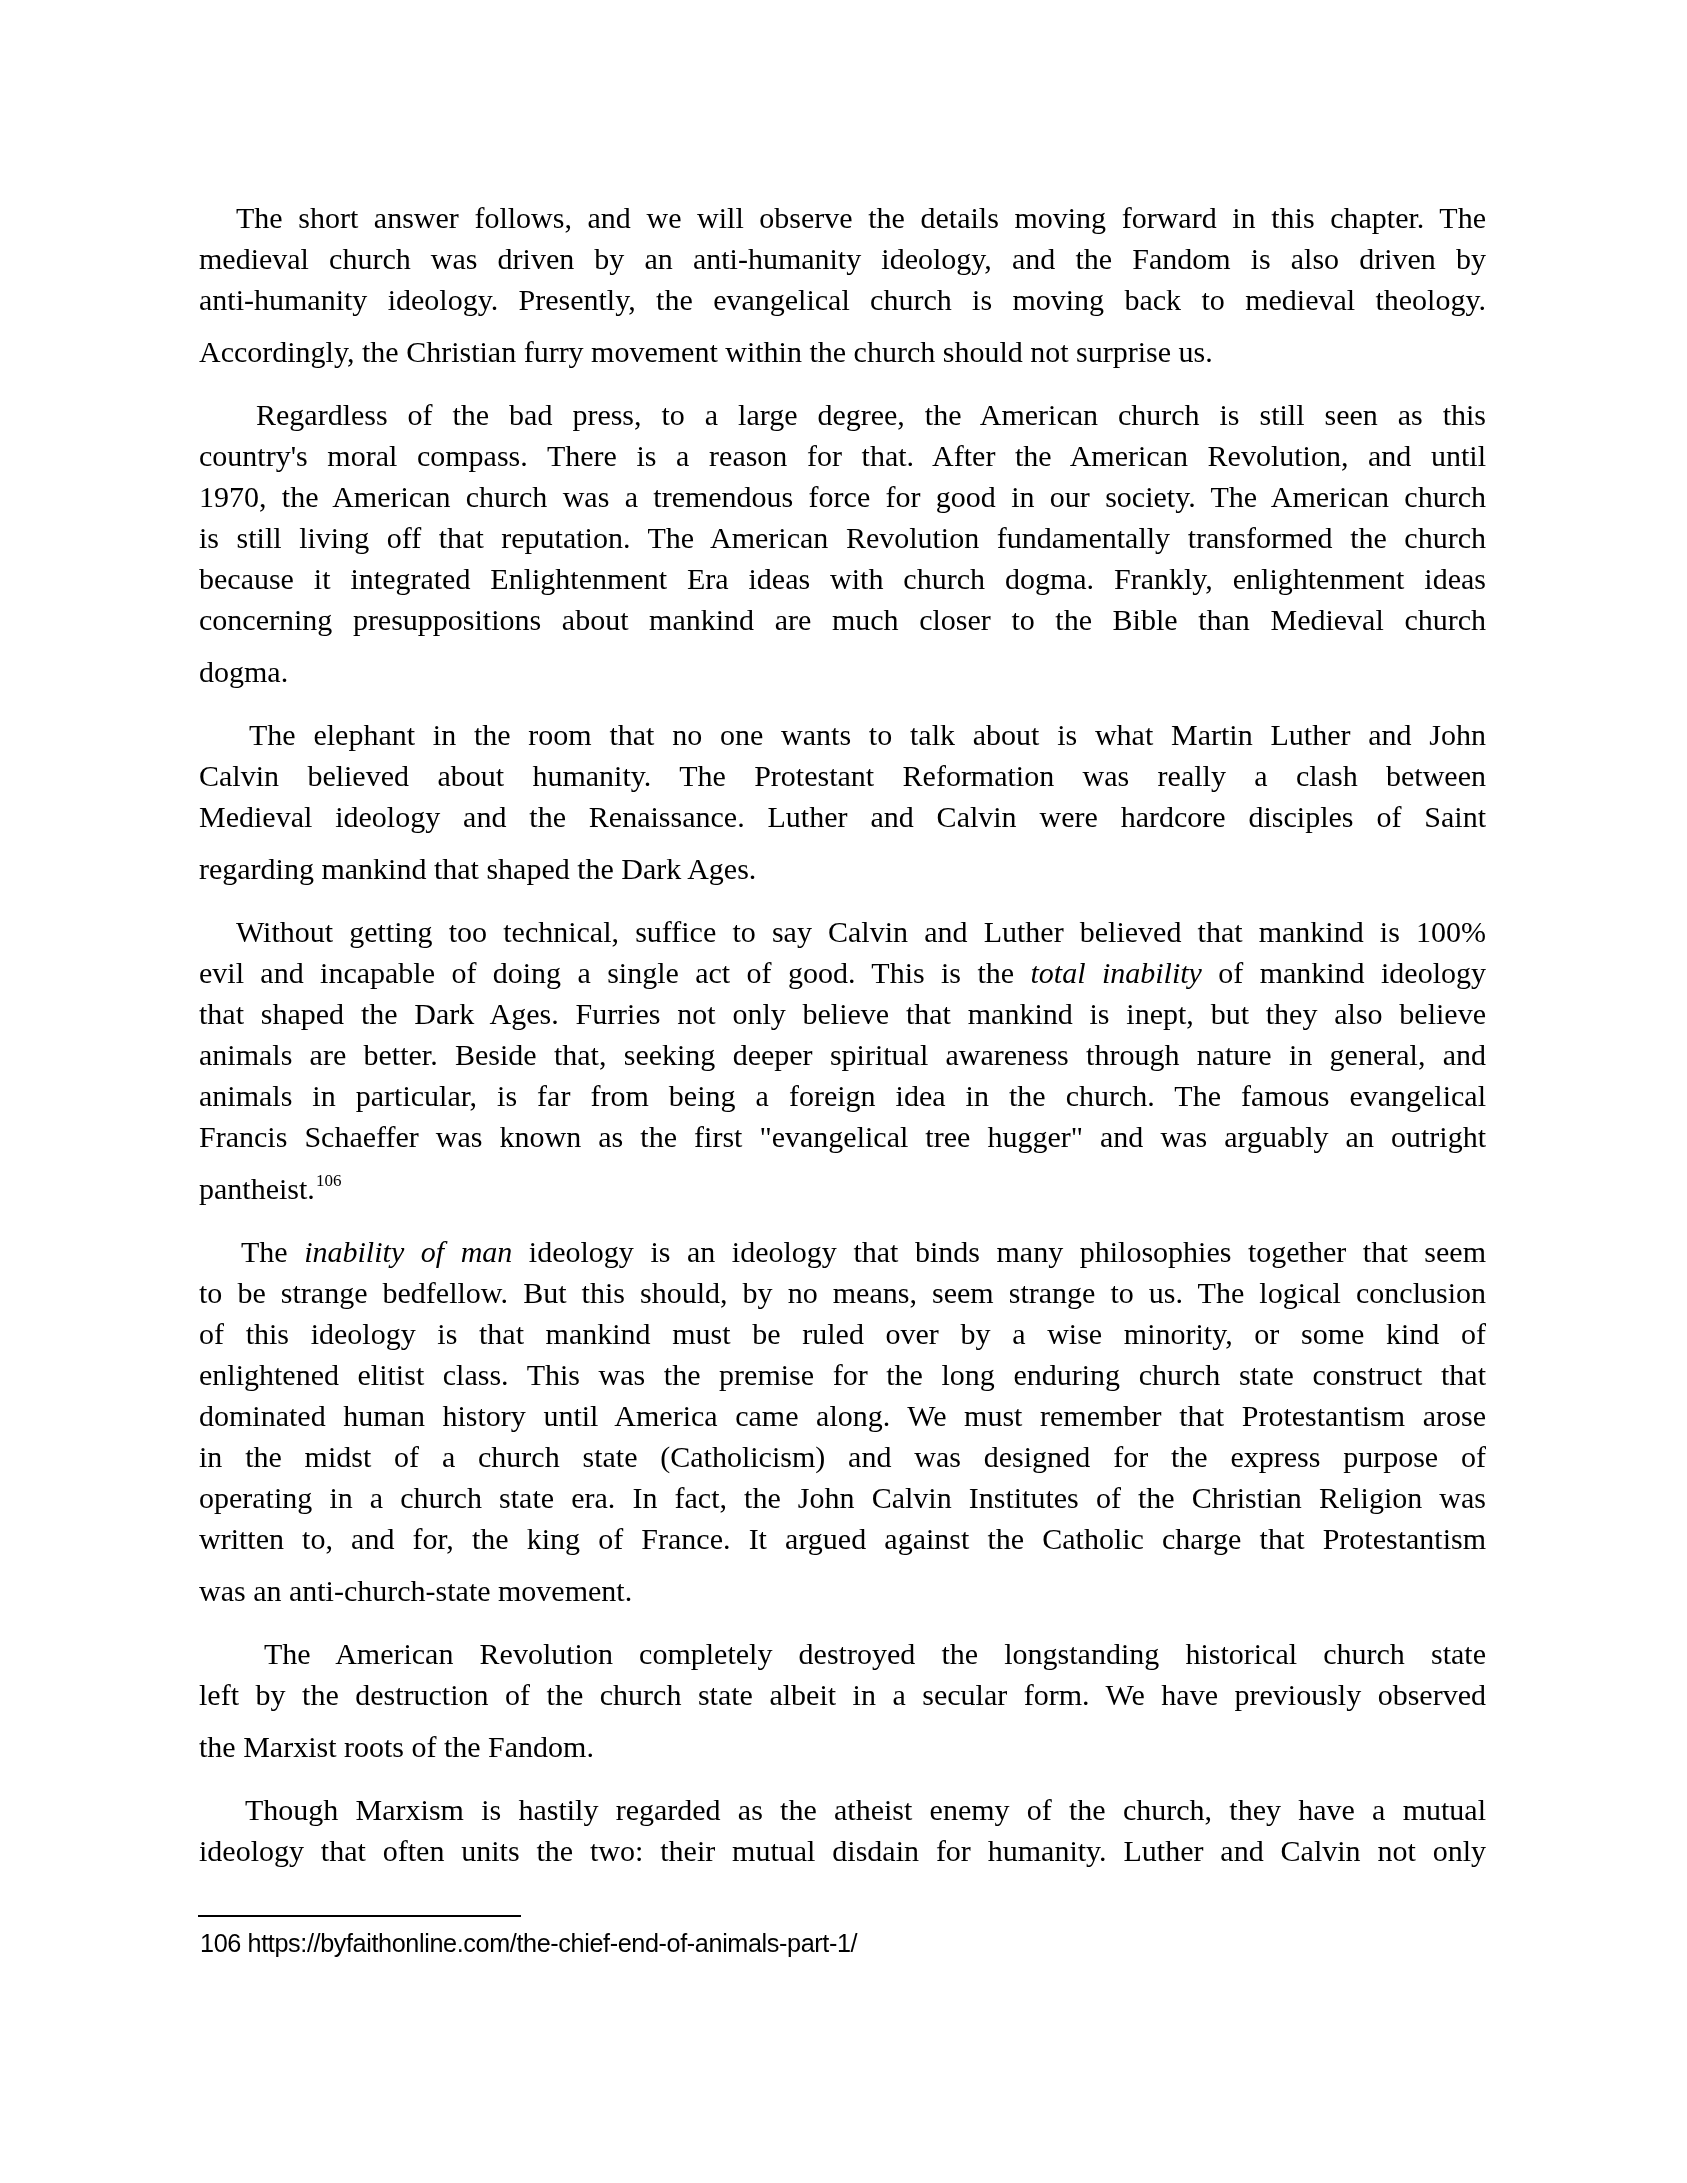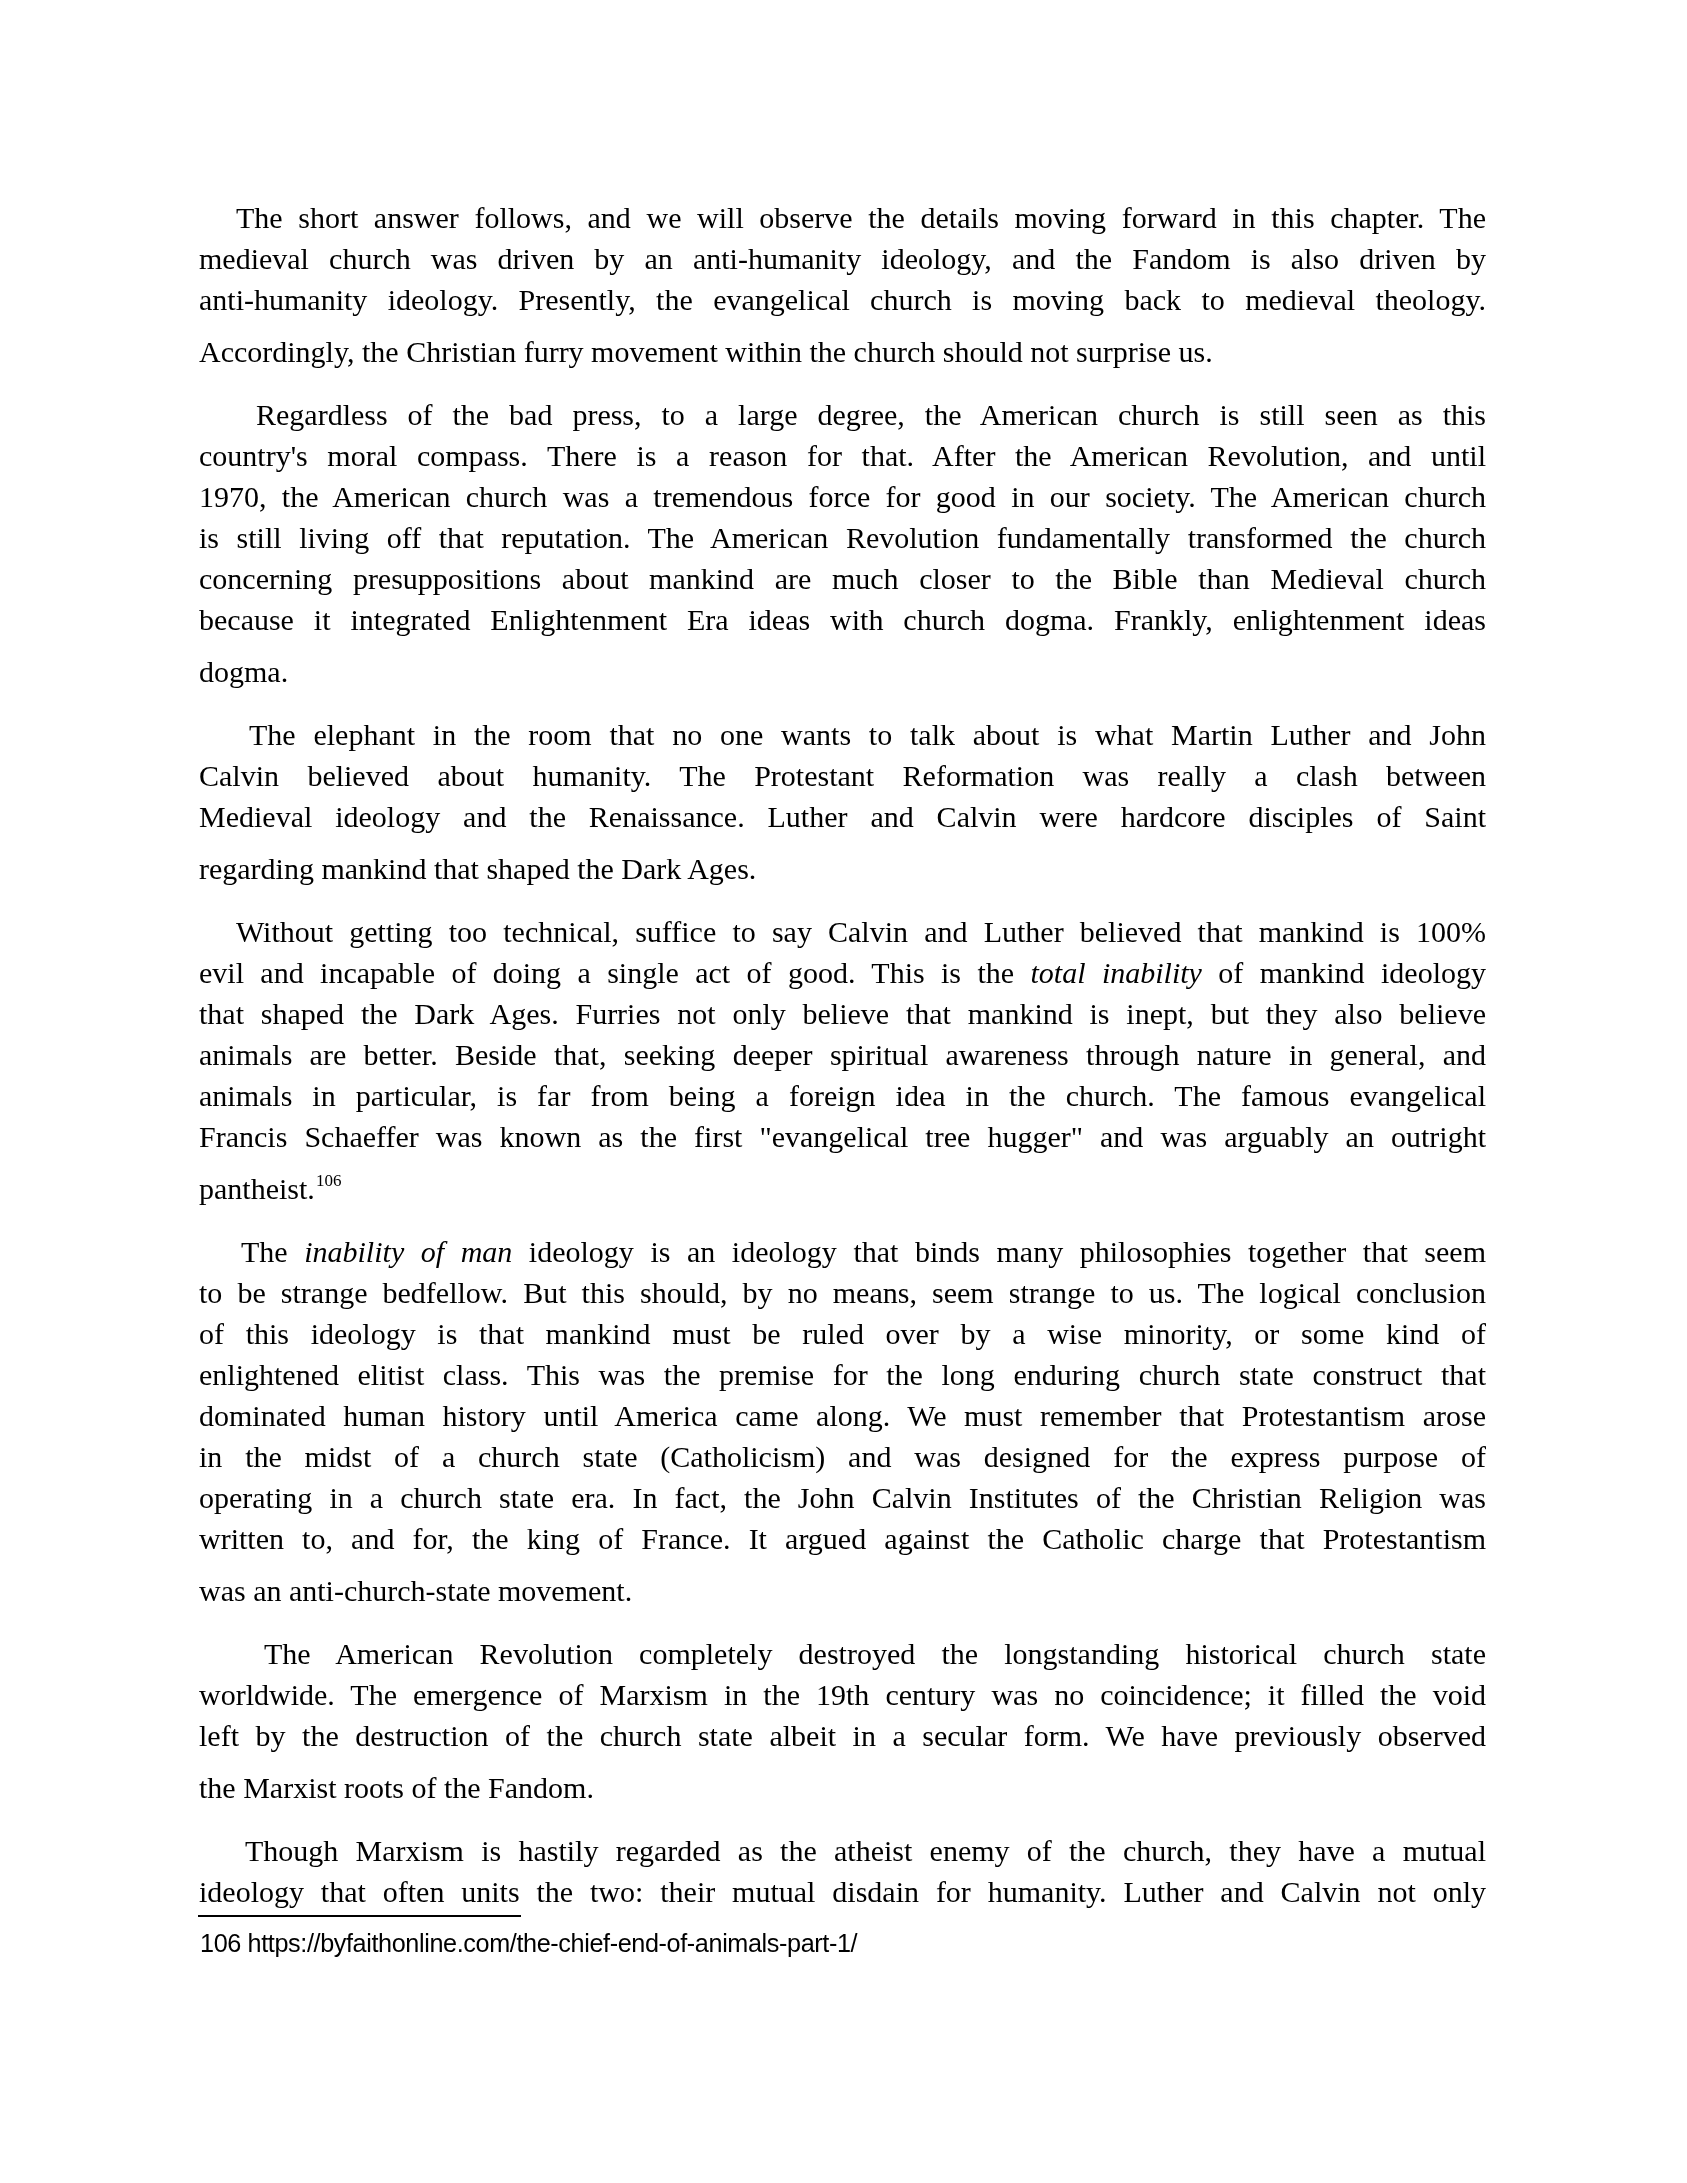--- a/index.html
+++ b/index.html
@@ -87,22 +87,22 @@
         <span class="line" style="padding-left: 37px;"><span>The short answer follows, and we will observe the details moving forward in this chapter. The</span></span>
         <span class="line"><span>medieval church was driven by an anti-humanity ideology, and the Fandom is also driven by</span></span>
         <span class="line"><span>anti-humanity ideology. Presently, the evangelical church is moving back to medieval theology.</span></span>
         <span class="line last"><span>Accordingly, the Christian furry movement within the church should not surprise us.</span></span>
       </div>
       <div class="para">
         <span class="line" style="padding-left: 57px;"><span>Regardless of the bad press, to a large degree, the American church is still seen as this</span></span>
         <span class="line"><span>country's moral compass. There is a reason for that. After the American Revolution, and until</span></span>
         <span class="line"><span>1970, the American church was a tremendous force for good in our society. The American church</span></span>
         <span class="line"><span>is still living off that reputation. The American Revolution fundamentally transformed the church</span></span>
+        <span class="line"><span>because it integrated Enlightenment Era ideas with church dogma. Frankly, enlightenment ideas</span></span>
         <span class="line"><span>concerning presuppositions about mankind are much closer to the Bible than Medieval church</span></span>
-        <span class="line"><span>because it integrated Enlightenment Era ideas with church dogma. Frankly, enlightenment ideas</span></span>
         <span class="line last"><span>dogma.</span></span>
       </div>
       <div class="para">
         <span class="line" style="padding-left: 50px;"><span>The elephant in the room that no one wants to talk about is what Martin Luther and John</span></span>
         <span class="line"><span>Calvin believed about humanity. The Protestant Reformation was really a clash between</span></span>
         <span class="line"><span>Medieval ideology and the Renaissance. Luther and Calvin were hardcore disciples of Saint</span></span>
         <span class="line last"><span>regarding mankind that shaped the Dark Ages.</span></span>
       </div>
       <div class="para">
         <span class="line" style="padding-left: 37px;"><span>Without getting too technical, suffice to say Calvin and Luther believed that mankind is 100%</span></span>
@@ -119,21 +119,20 @@
         <span class="line"><span>of this ideology is that mankind must be ruled over by a wise minority, or some kind of</span></span>
         <span class="line"><span>enlightened elitist class. This was the premise for the long enduring church state construct that</span></span>
         <span class="line"><span>dominated human history until America came along. We must remember that Protestantism arose</span></span>
         <span class="line"><span>in the midst of a church state (Catholicism) and was designed for the express purpose of</span></span>
         <span class="line"><span>operating in a church state era. In fact, the John Calvin Institutes of the Christian Religion was</span></span>
         <span class="line"><span>written to, and for, the king of France. It argued against the Catholic charge that Protestantism</span></span>
         <span class="line last"><span>was an anti-church-state movement.</span></span>
       </div>
       <div class="para">
         <span class="line" style="padding-left: 65px;"><span>The American Revolution completely destroyed the longstanding historical church state</span></span>
-        <span class="line"><span>worldwide. The emergence of Marxism in the 19th century was no coincidence; it filled the void</span></span>
         <span class="line"><span>left by the destruction of the church state albeit in a secular form. We have previously observed</span></span>
         <span class="line last"><span>the Marxist roots of the Fandom.</span></span>
       </div>
       <div class="para">
         <span class="line" style="padding-left: 46px;"><span>Though Marxism is hastily regarded as the atheist enemy of the church, they have a mutual</span></span>
         <span class="line"><span>ideology that often units the two: their mutual disdain for humanity. Luther and Calvin not only</span></span>
       </div>
     </div>
   <div class="fn-rule"></div>
   <div class="footnote">

